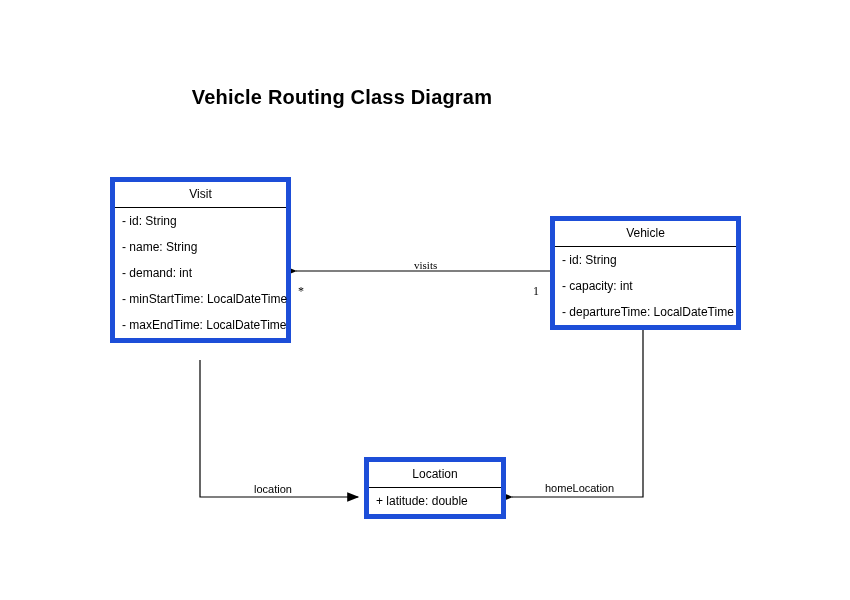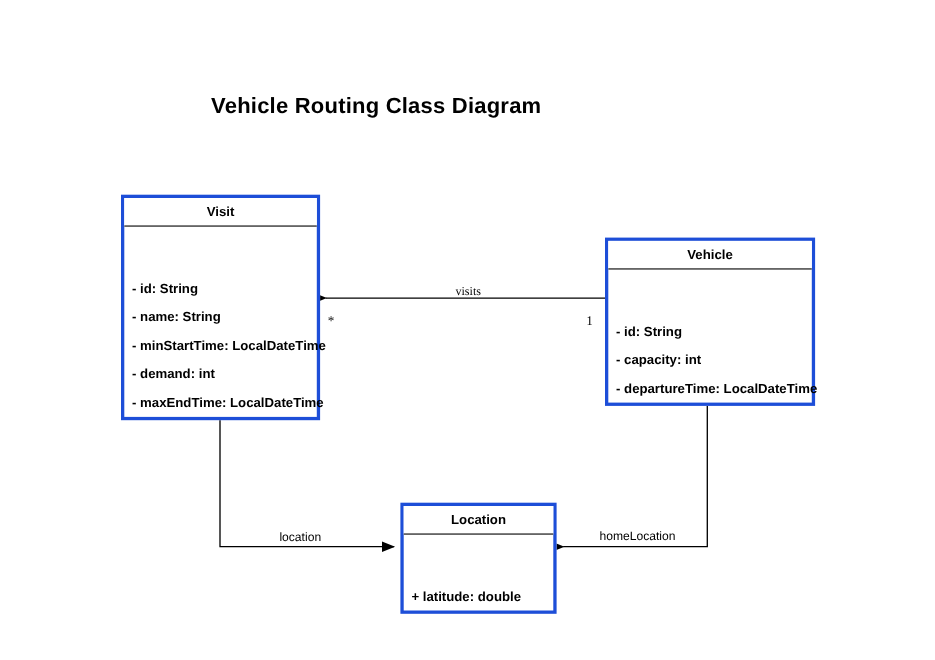--- a/index.html
+++ b/index.html
@@ -35,38 +35,36 @@
     letter-spacing: 0.2px;
     color: #000000;
     white-space: nowrap;
   }
 
   
   .uml-class {
     position: absolute;
     box-sizing: border-box;
     background: #ffffff;
-    border: 3px solid #1d4ed8;
+    border: 5px solid #1d4ed8;
     z-index: 5;
-    font-weight: bold;
   }
   .uml-class-name {
     box-sizing: border-box;
     height: 26px;
     line-height: 25px;
     text-align: center;
     font-size: 12px;
     color: #000000;
     border-bottom: 1px solid #000000;
     background: #ffffff;
   }
   .uml-attrs {
     box-sizing: border-box;
     padding: 0;
-    margin-top: 43px;
   }
   .uml-attr {
     box-sizing: border-box;
     height: 26px;
     line-height: 26px;
     padding-left: 7px;
     font-size: 12px;
     color: #000000;
     white-space: nowrap;
   }
@@ -128,22 +126,22 @@
   </g>
 </svg>
 
 <div id="diagram-title">Vehicle Routing Class Diagram</div>
 
 <div class="uml-class" id="class-visit">
   <div class="uml-class-name">Visit</div>
   <div class="uml-attrs">
     <div class="uml-attr">- id: String</div>
     <div class="uml-attr">- name: String</div>
+    <div class="uml-attr">- demand: int</div>
     <div class="uml-attr">- minStartTime: LocalDateTime</div>
-    <div class="uml-attr">- demand: int</div>
     <div class="uml-attr">- maxEndTime: LocalDateTime</div>
   </div>
 </div>
 
 <div class="uml-class" id="class-vehicle">
   <div class="uml-class-name">Vehicle</div>
   <div class="uml-attrs">
     <div class="uml-attr">- id: String</div>
     <div class="uml-attr">- capacity: int</div>
     <div class="uml-attr">- departureTime: LocalDateTime</div>

